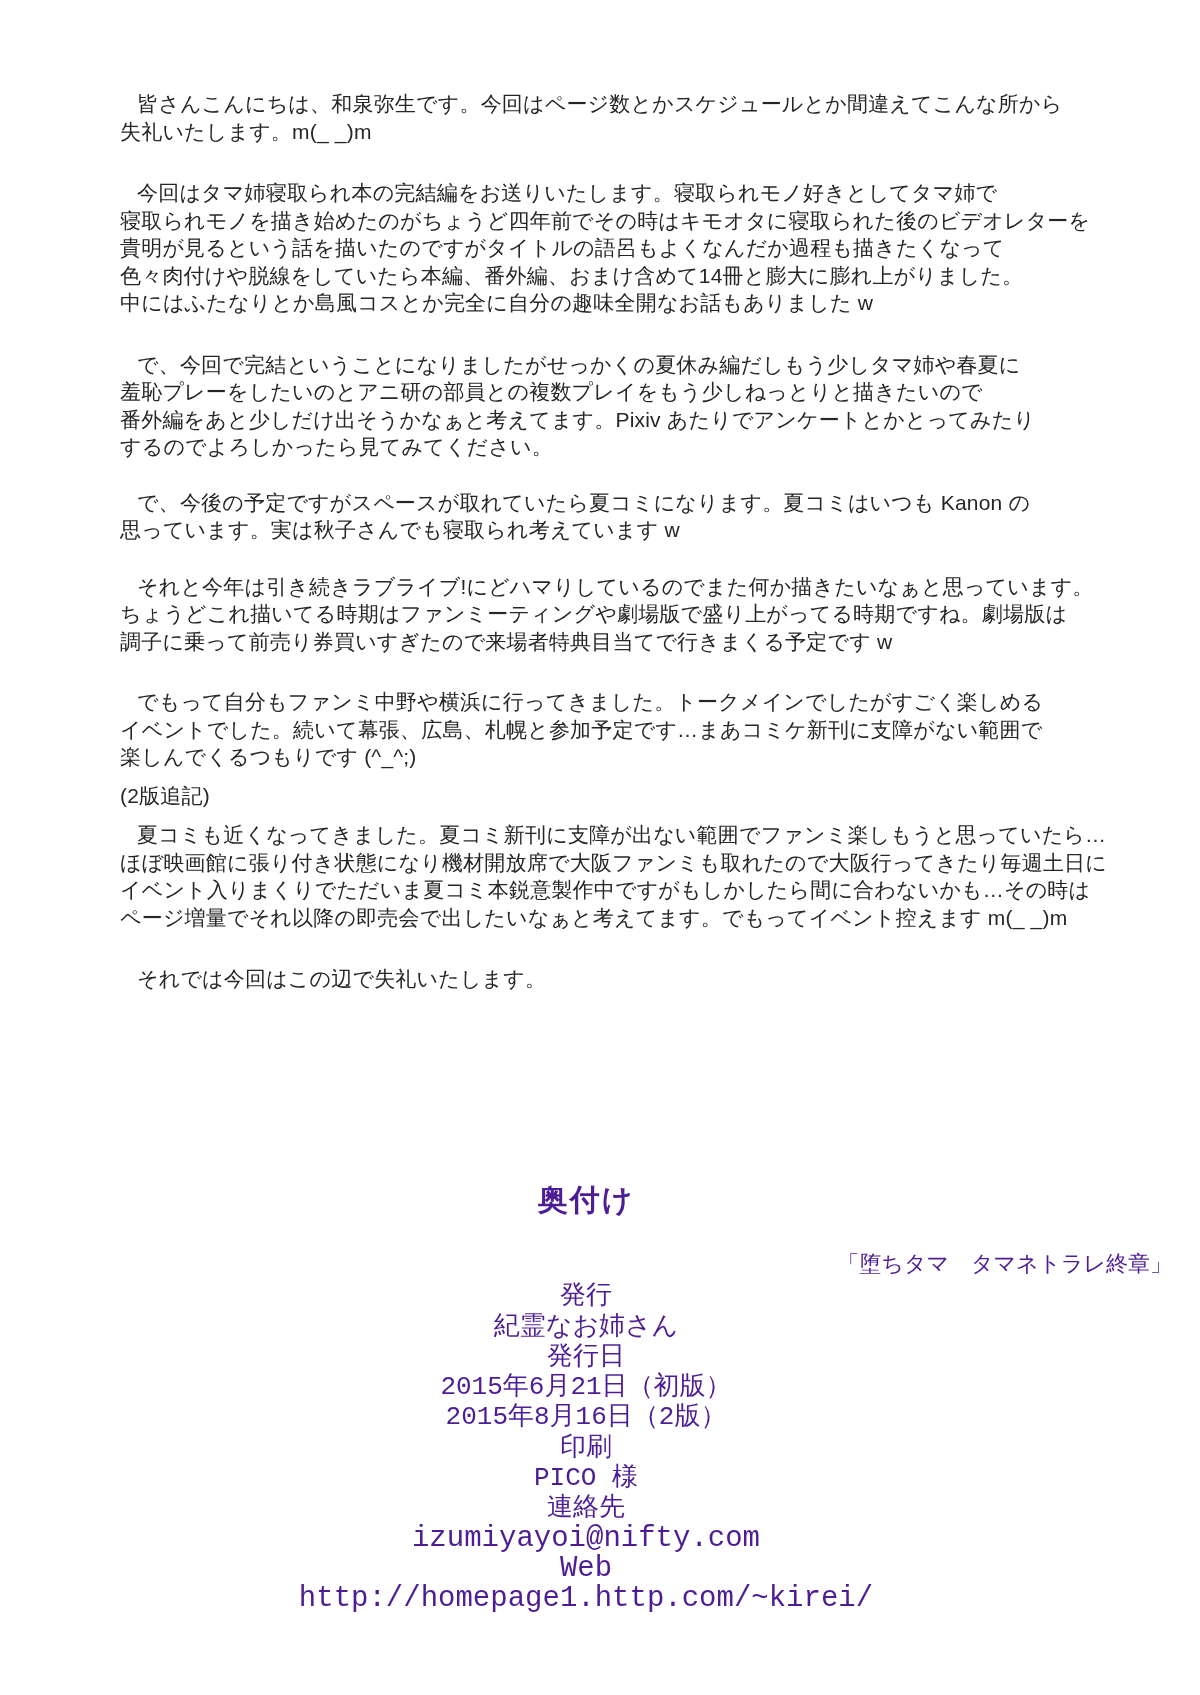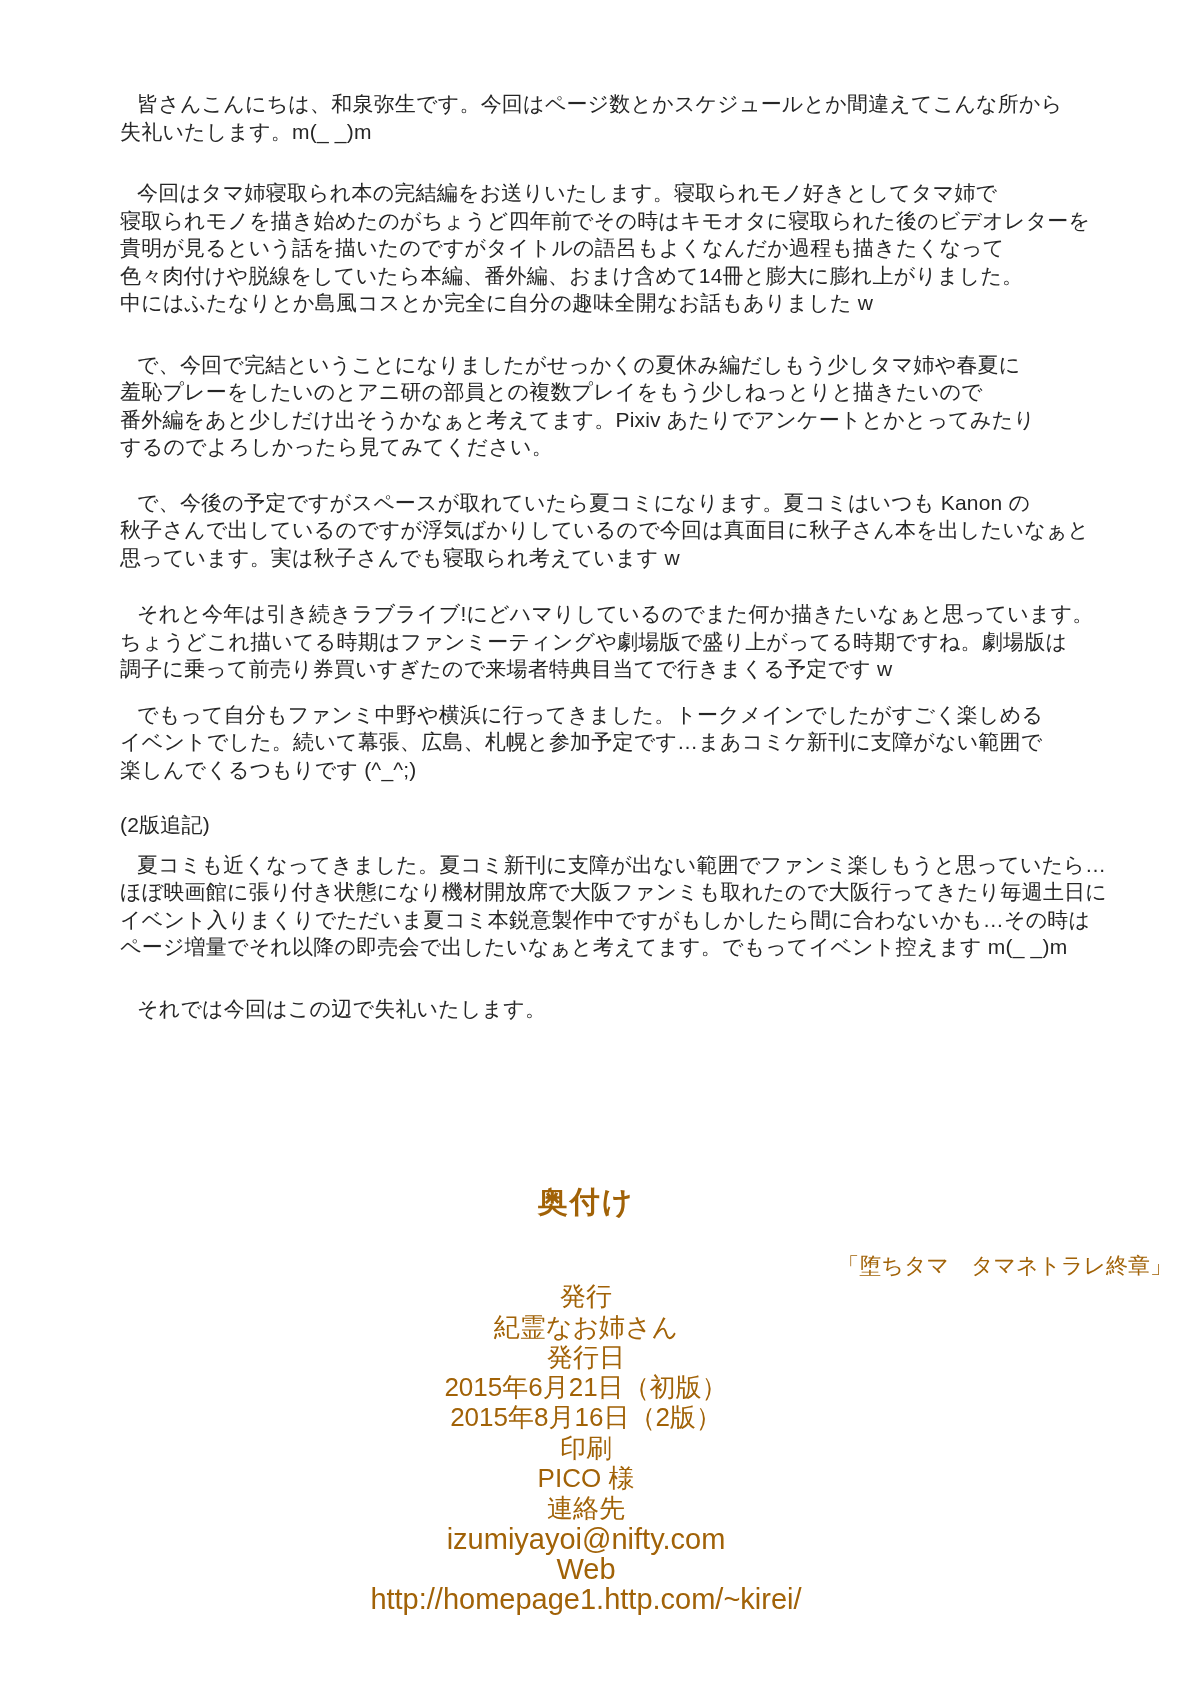--- a/index.html
+++ b/index.html
@@ -18,32 +18,32 @@
     left: 120px;
     width: 1040px;
     font-size: 21px;
     line-height: 27.5px;
     letter-spacing: 0.2px;
   }
   .line { white-space: pre; }
   .line.first { padding-left: 17px; }
   .para.g29 { margin-bottom: 29px; }
   .para.g28 { margin-bottom: 28px; margin-top: 34px; }
-  .para.g33 { margin-bottom: 18px; }
-  .para.g27 { margin-bottom: 28px; }
+  .para.g33 { margin-bottom: 33px; }
+  .para.g27 { margin-bottom: 11px; }
   .para.g0  { margin-bottom: 12px; }
   .para.g30 { margin-bottom: 34px; }
   .colophon {
     position: absolute;
     top: 1184px;
     left: 0;
     width: 1172px;
     text-align: center;
-    font-family: Liberation Sans, sans-serif;
-    color: #a16207;
+    font-family: Liberation Mono, monospace;
+    color: #4c1d95;
   }
   .c-heading {
     font-size: 30px;
     font-weight: 700;
     line-height: 36px;
     margin: 0 0 31px 0;
     letter-spacing: 2px;
   }
   .c-row { font-size: 26px; line-height: 30.3px; white-space: pre; }
   .c-title { font-size: 22px; text-align: right; }
@@ -71,21 +71,20 @@
 
     <div class="para g28">
       <div class="line first">で、今回で完結ということになりましたがせっかくの夏休み編だしもう少しタマ姉や春夏に</div>
       <div class="line">羞恥プレーをしたいのとアニ研の部員との複数プレイをもう少しねっとりと描きたいので</div>
       <div class="line">番外編をあと少しだけ出そうかなぁと考えてます。Pixiv あたりでアンケートとかとってみたり</div>
       <div class="line">するのでよろしかったら見てみてください。</div>
     </div>
 
     <div class="para g29">
       <div class="line first">で、今後の予定ですがスペースが取れていたら夏コミになります。夏コミはいつも Kanon の</div>
-      <div class="line">秋子さんで出しているのですが浮気ばかりしているので今回は真面目に秋子さん本を出したいなぁと</div>
       <div class="line">思っています。実は秋子さんでも寝取られ考えています w</div>
     </div>
 
     <div class="para g33">
       <div class="line first">それと今年は引き続きラブライブ!にどハマりしているのでまた何か描きたいなぁと思っています。</div>
       <div class="line">ちょうどこれ描いてる時期はファンミーティングや劇場版で盛り上がってる時期ですね。劇場版は</div>
       <div class="line">調子に乗って前売り券買いすぎたので来場者特典目当てで行きまくる予定です w</div>
     </div>
 
     <div class="para g27">

